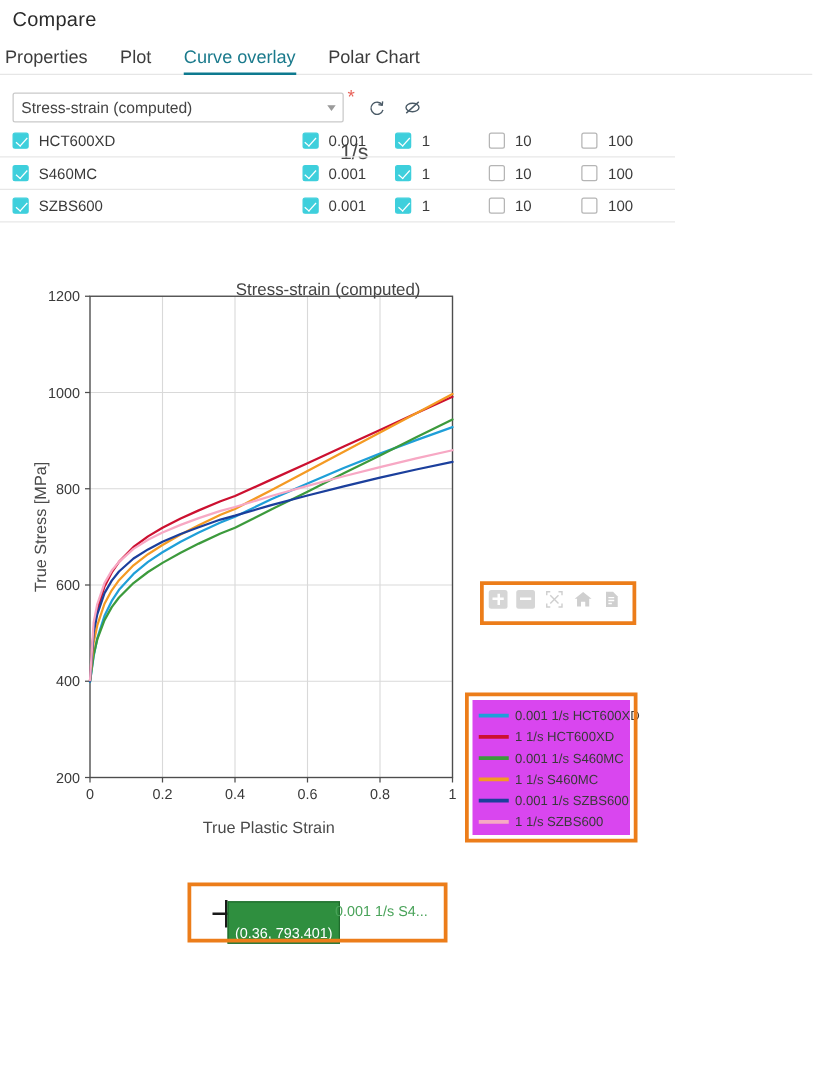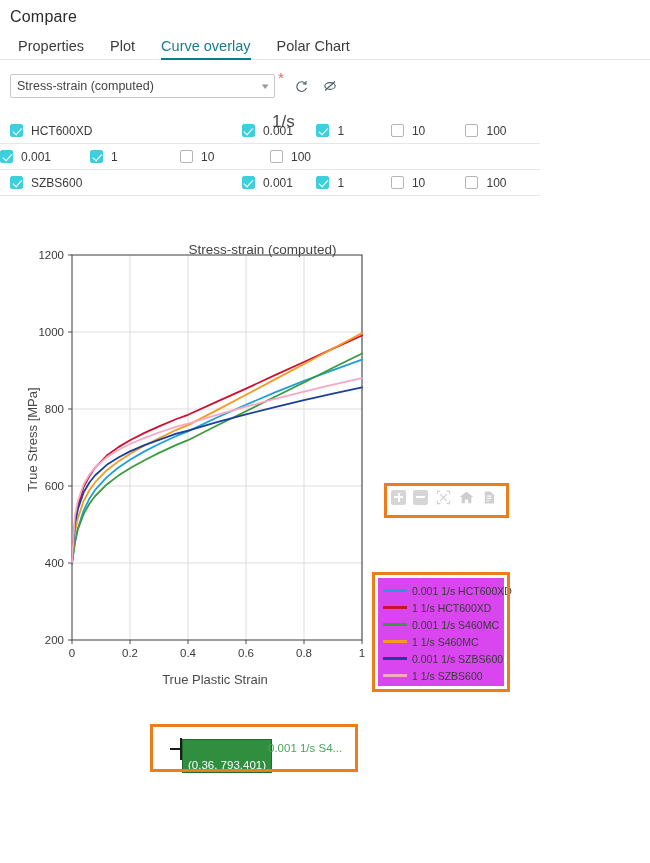--- a/index.html
+++ b/index.html
@@ -20,21 +20,21 @@
     color:#2b2b2b;
     padding:8px 0 6px 10px;
     letter-spacing:.2px;
   }
 
   
   .tabbar{
     display:flex;
     align-items:flex-end;
     gap:26px;
-    padding-left:18px;
+    padding-left:4px;
     height:28px;
     border-bottom:1px solid #e6e6e6;
     margin-bottom:0;
   }
   .tab{
     font-size:14.5px;
     color:#3c3c3c;
     padding-bottom:5px;
     cursor:pointer;
     white-space:nowrap;
@@ -97,21 +97,20 @@
 
   
   .rate-header{
     font-size:17px;
     color:#4a4a4a;
     position:absolute;
     left:272px;
     top:112px;
   }
   .cb-table{
-    margin-top:18px;
     width:540px;
   }
   .cb-row{
     display:flex;
     align-items:center;
     height:26px;
     border-bottom:1px solid #e7e7e7;
     position:relative;
   }
   .cb-row.first{ border-top:none; }
@@ -344,20 +343,24 @@
       <span class="cb"></span>
       <span class="cb-label">10</span>
     </div>
     <div class="cell-rate">
       <span class="cb"></span>
       <span class="cb-label">100</span>
     </div>
   </div>
 
   <div class="cb-row">
+    <div class="cell-name">
+      <span class="cb checked"></span>
+      <span class="cb-label">S460MC</span>
+    </div>
     <div class="cell-rate">
       <span class="cb checked"></span>
       <span class="cb-label">0.001</span>
     </div>
     <div class="cell-rate">
       <span class="cb checked"></span>
       <span class="cb-label">1</span>
     </div>
     <div class="cell-rate">
       <span class="cb"></span>

